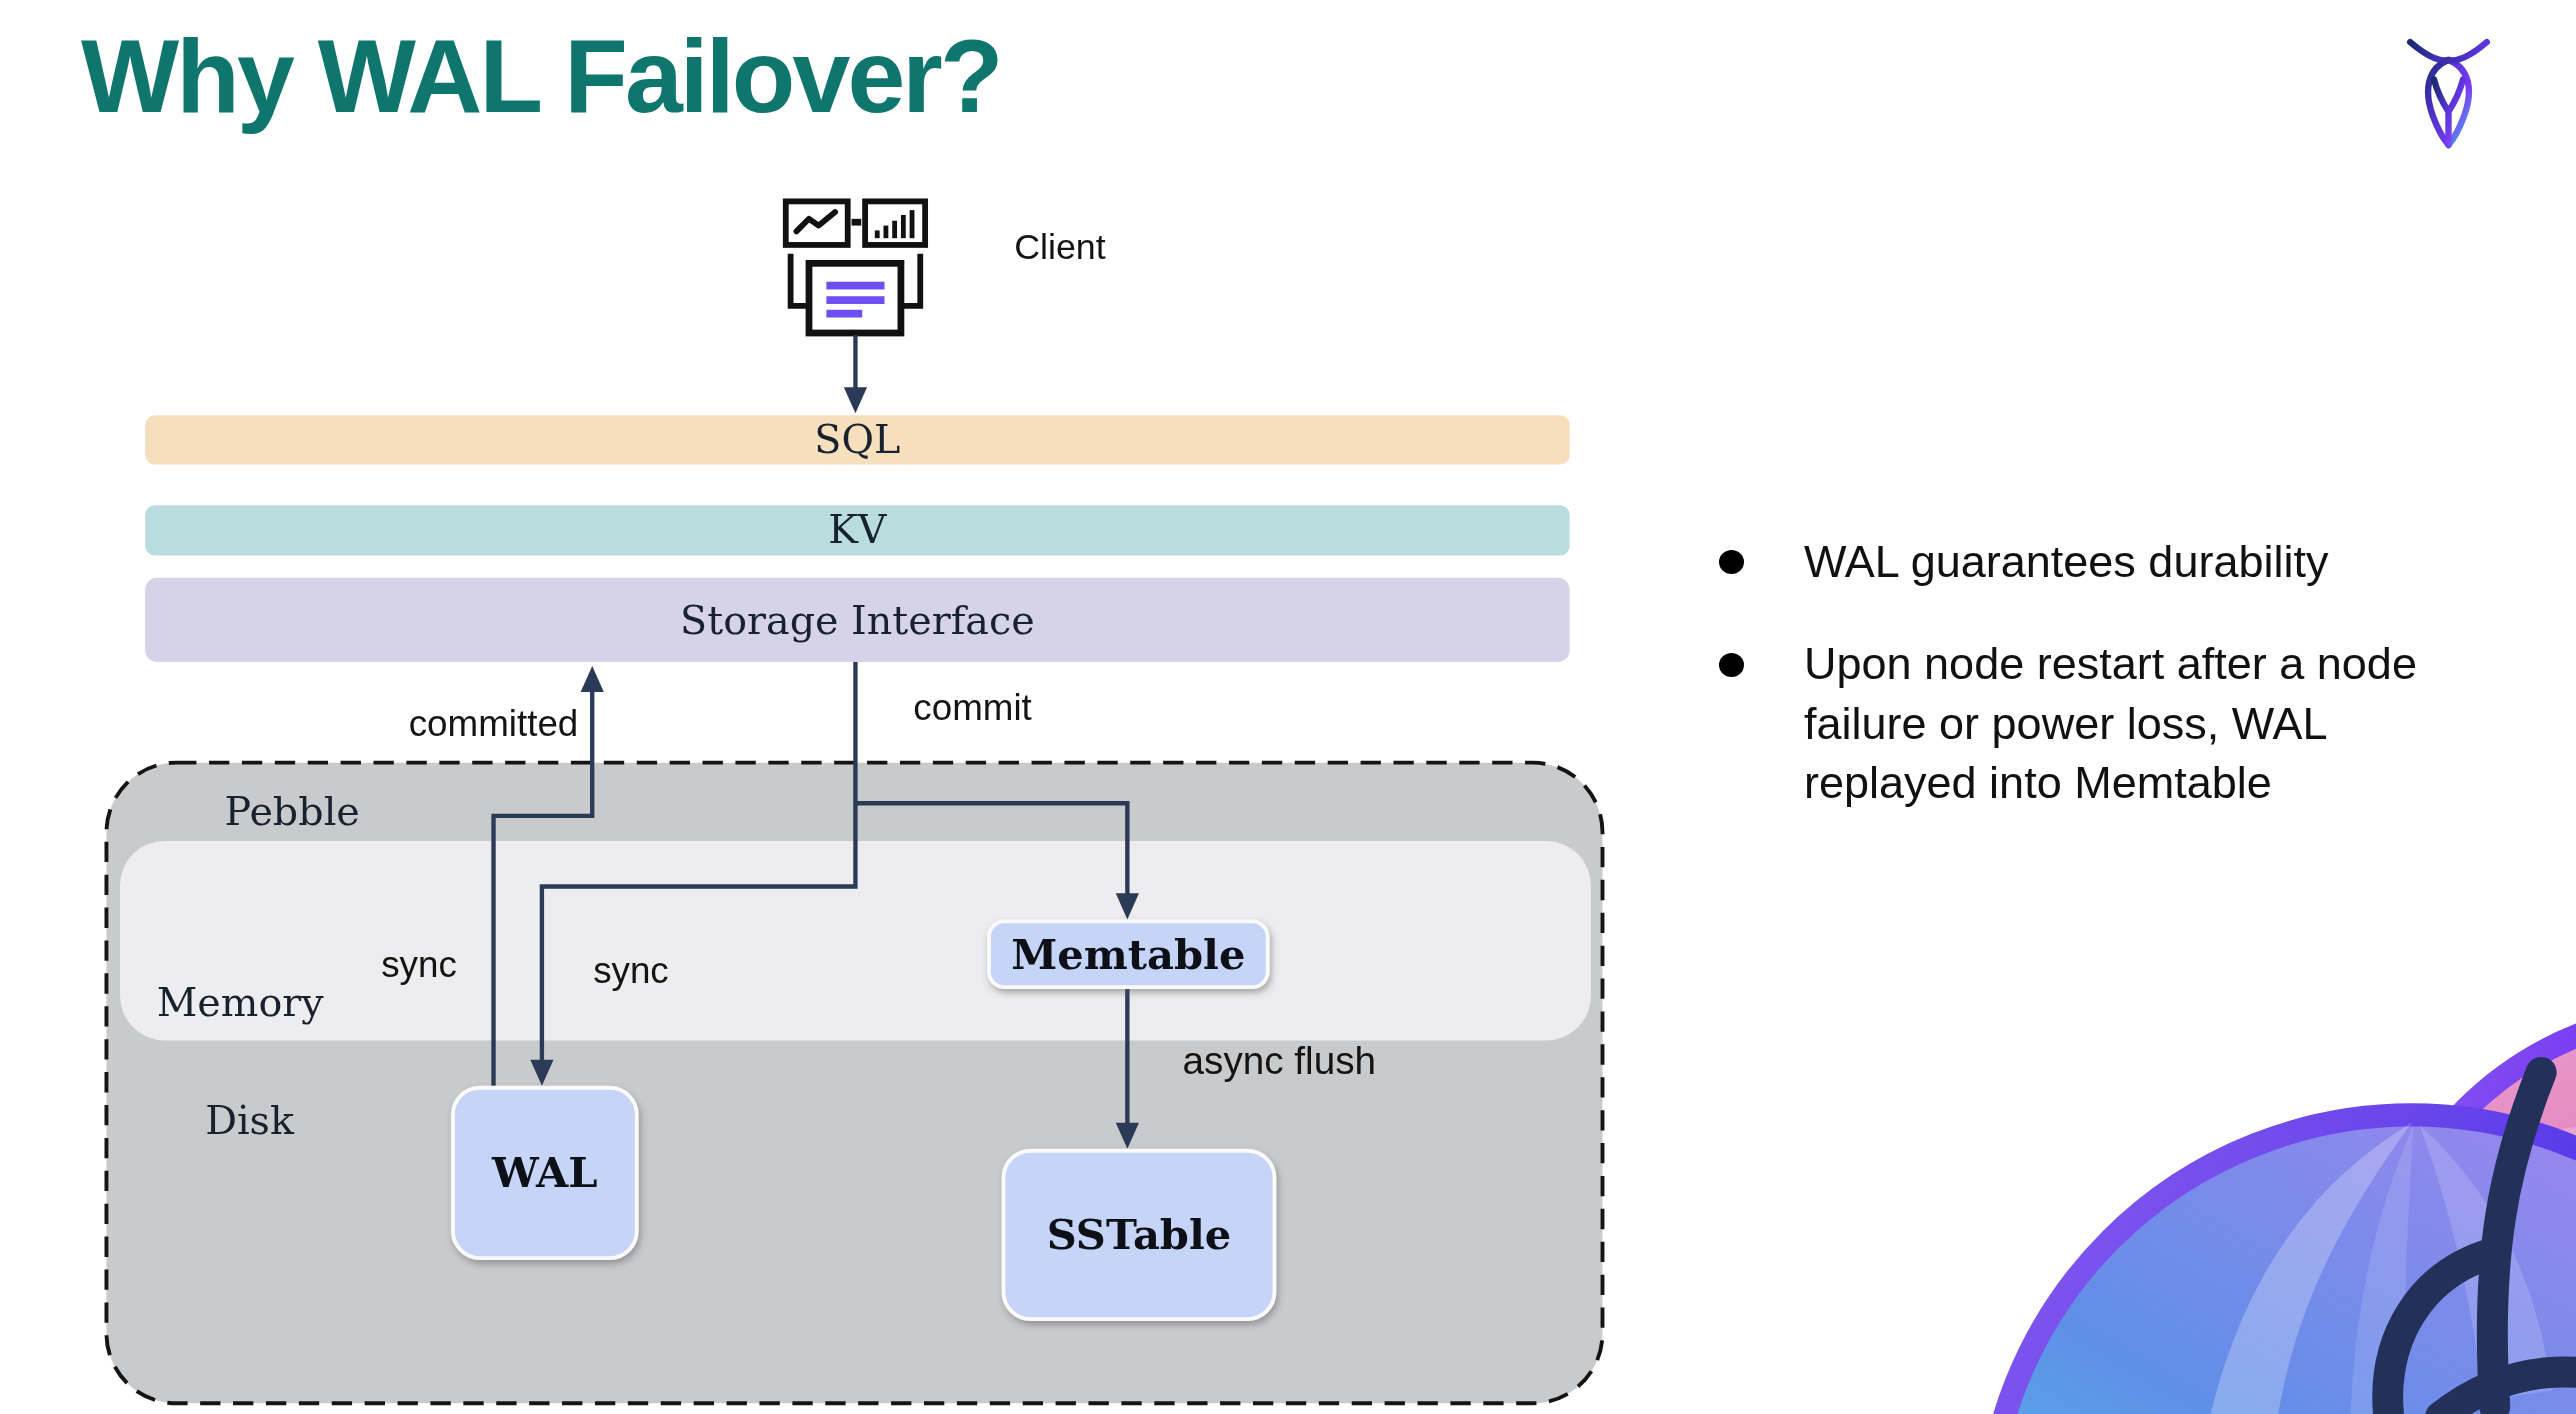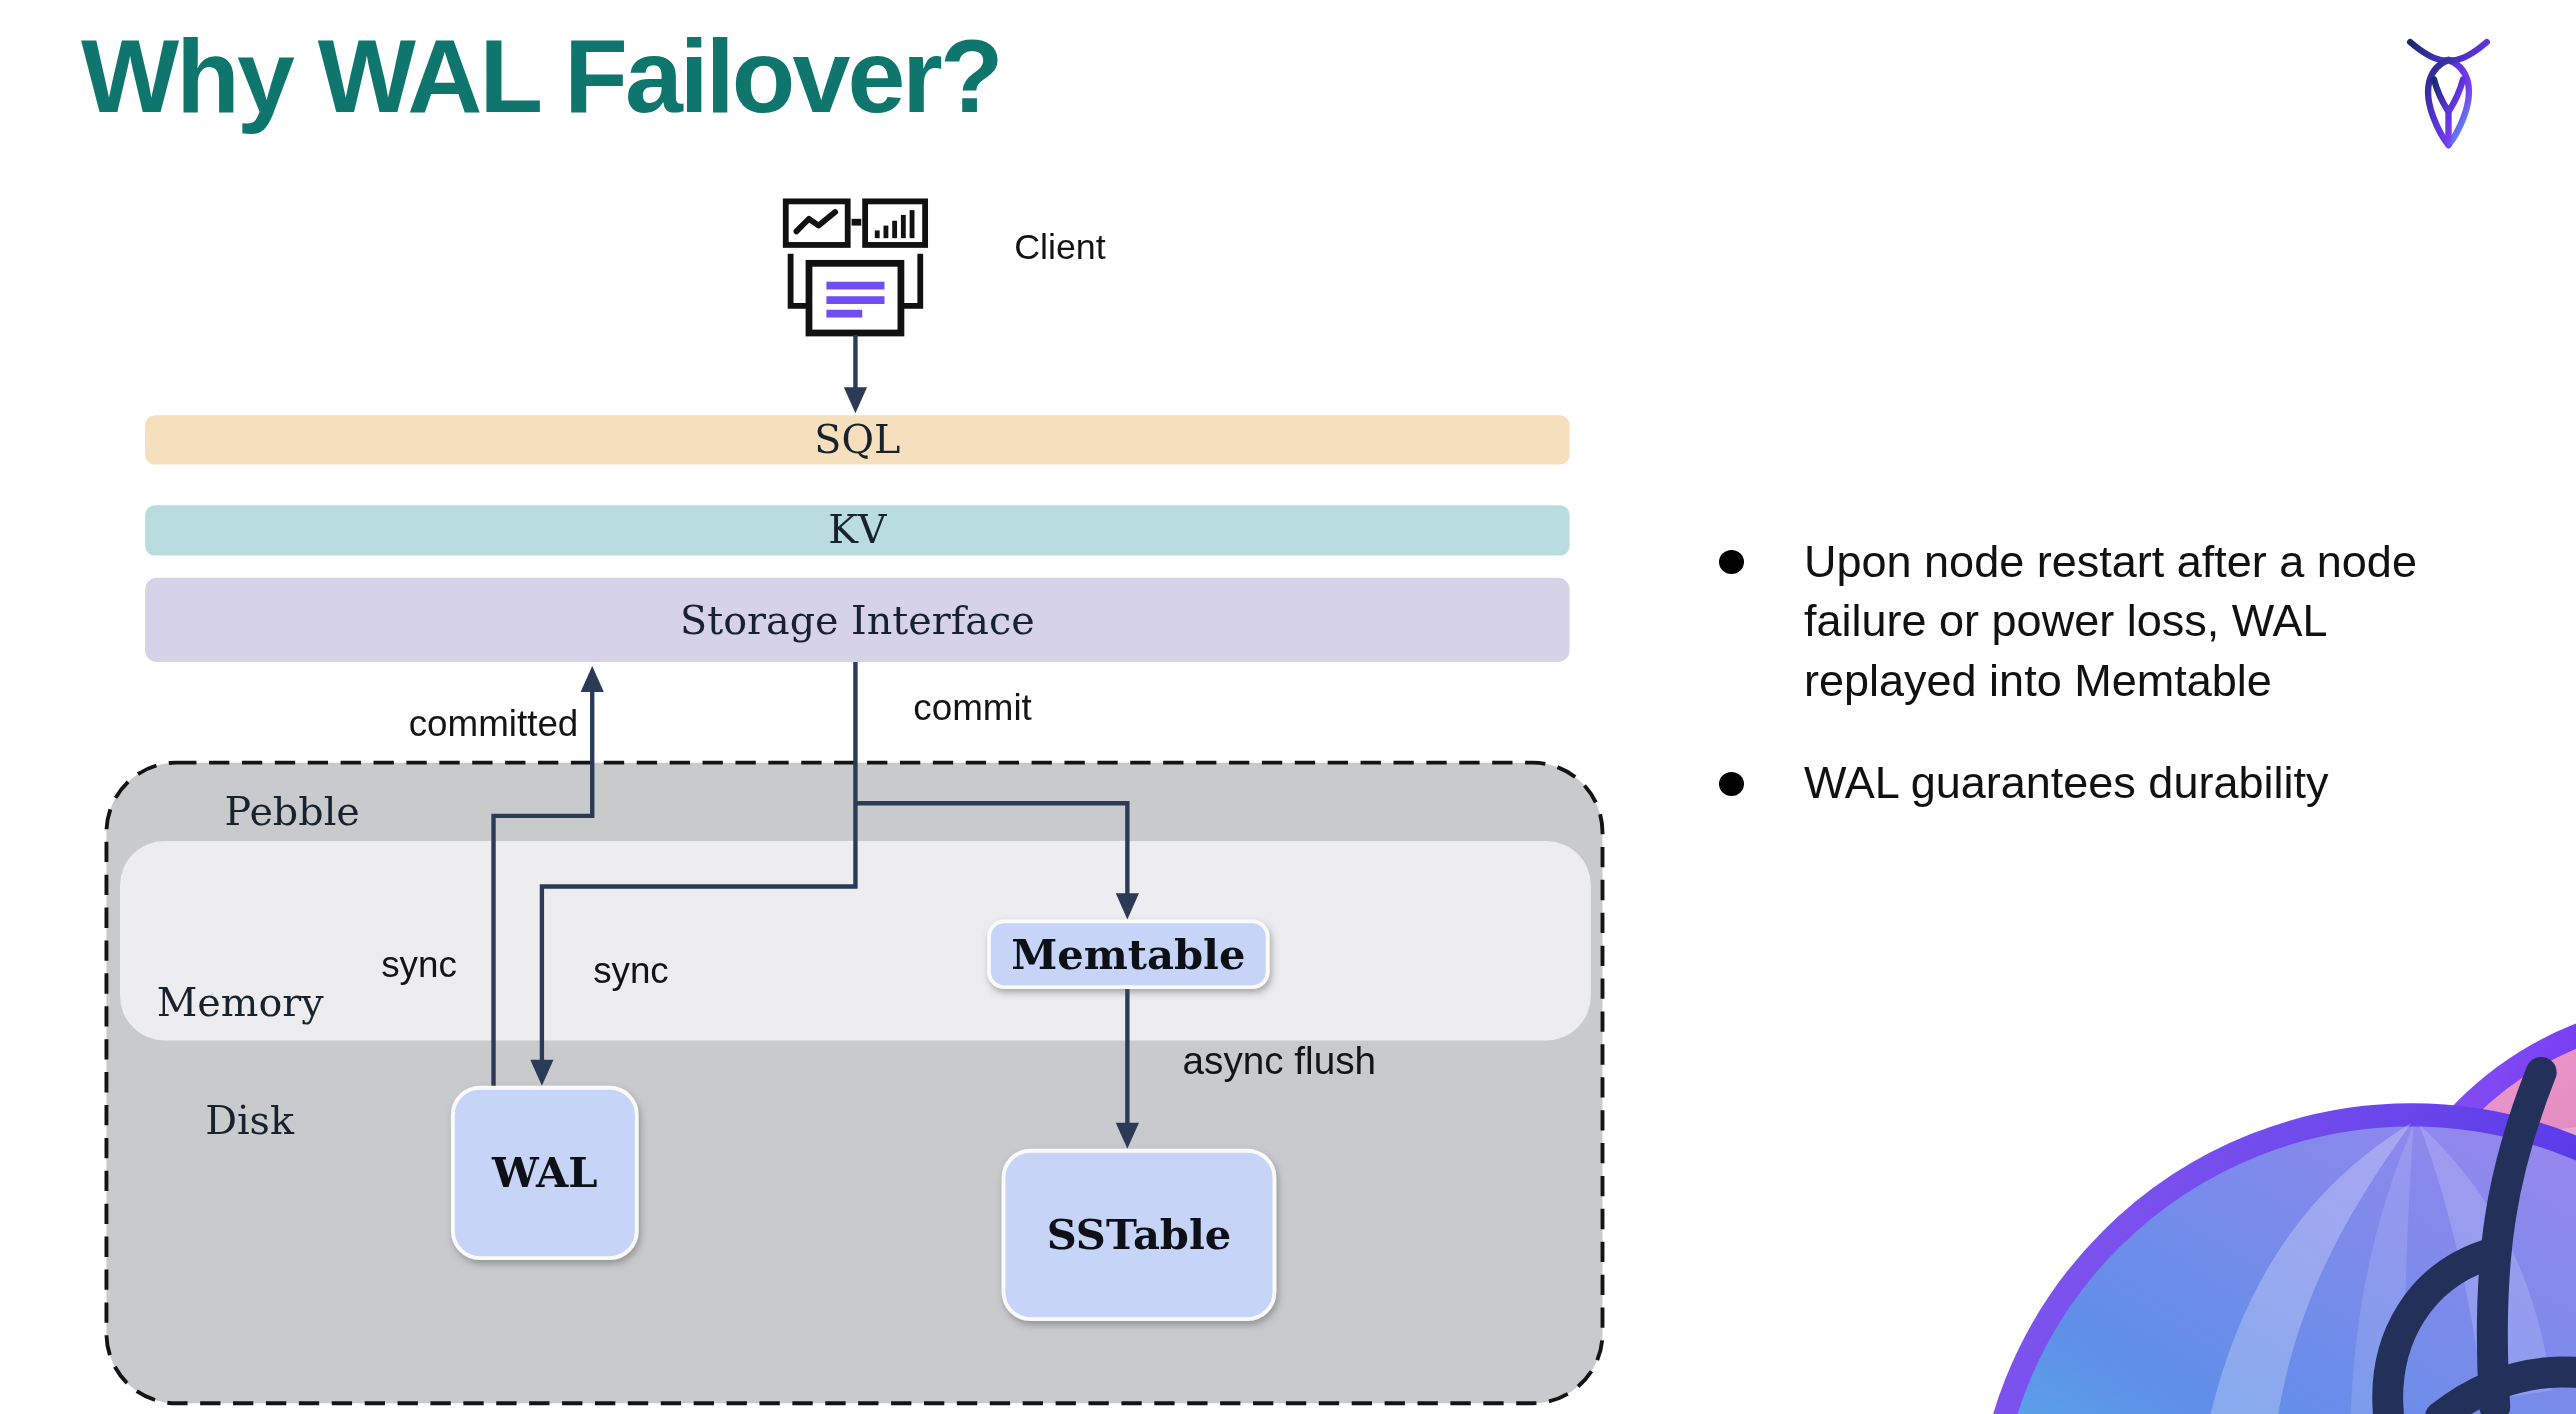--- a/index.html
+++ b/index.html
@@ -39,25 +39,25 @@
 </head>
 <body>
 
 <div id="slide">
 
   <div class="title">Why WAL Failover?</div>
 
   <div class="bullets">
     <div class="bullet-item">
       <div class="bullet-dot"></div>
-      <div class="bullet-text">Upon node restart after a node failure or power loss, WAL replayed into Memtable</div>
+      <div class="bullet-text">WAL guarantees durability</div>
     </div>
     <div class="bullet-item">
       <div class="bullet-dot"></div>
-      <div class="bullet-text">WAL guarantees durability</div>
+      <div class="bullet-text">Upon node restart after a node failure or power loss, WAL replayed into Memtable</div>
     </div>
   </div>
 
   <svg class="diagram-svg" width="2576" height="1415" viewBox="0 0 2662 1462">
     <defs>
       <filter id="softShadow" x="-20%" y="-20%" width="140%" height="140%">
         <feDropShadow dx="2" dy="4" stdDeviation="4" flood-color="#555" flood-opacity="0.45"></feDropShadow>
       </filter>
     </defs>
 

